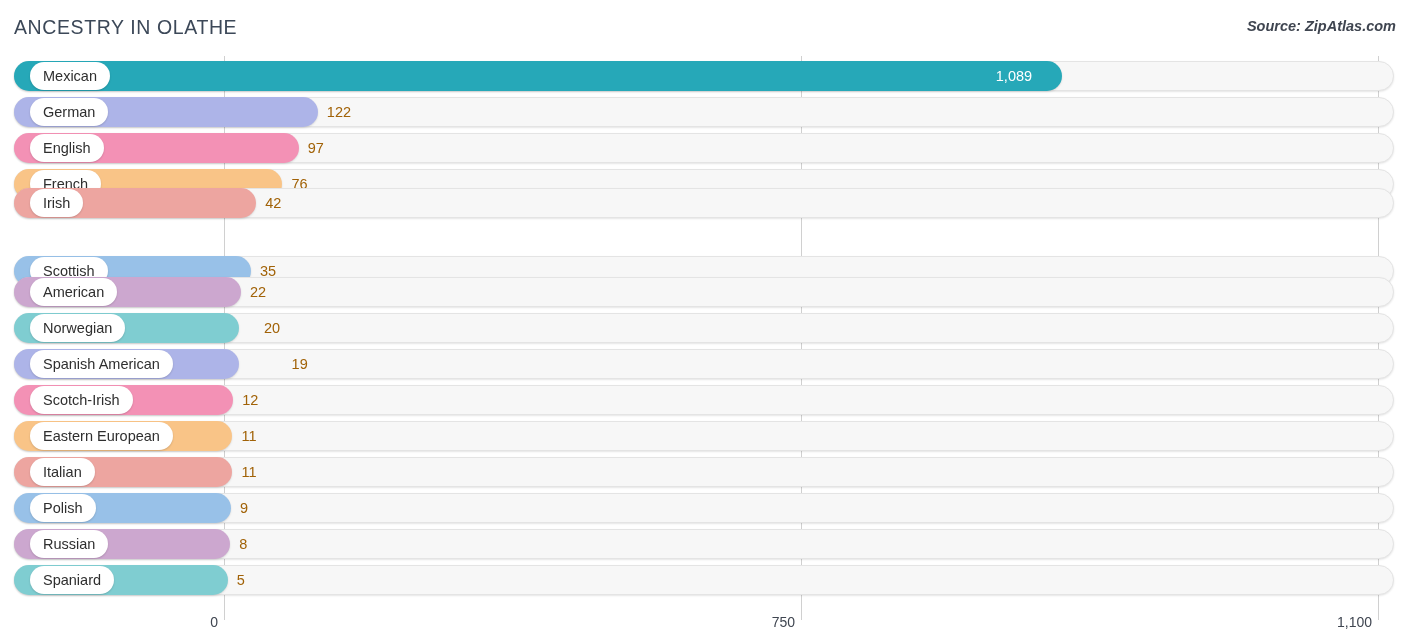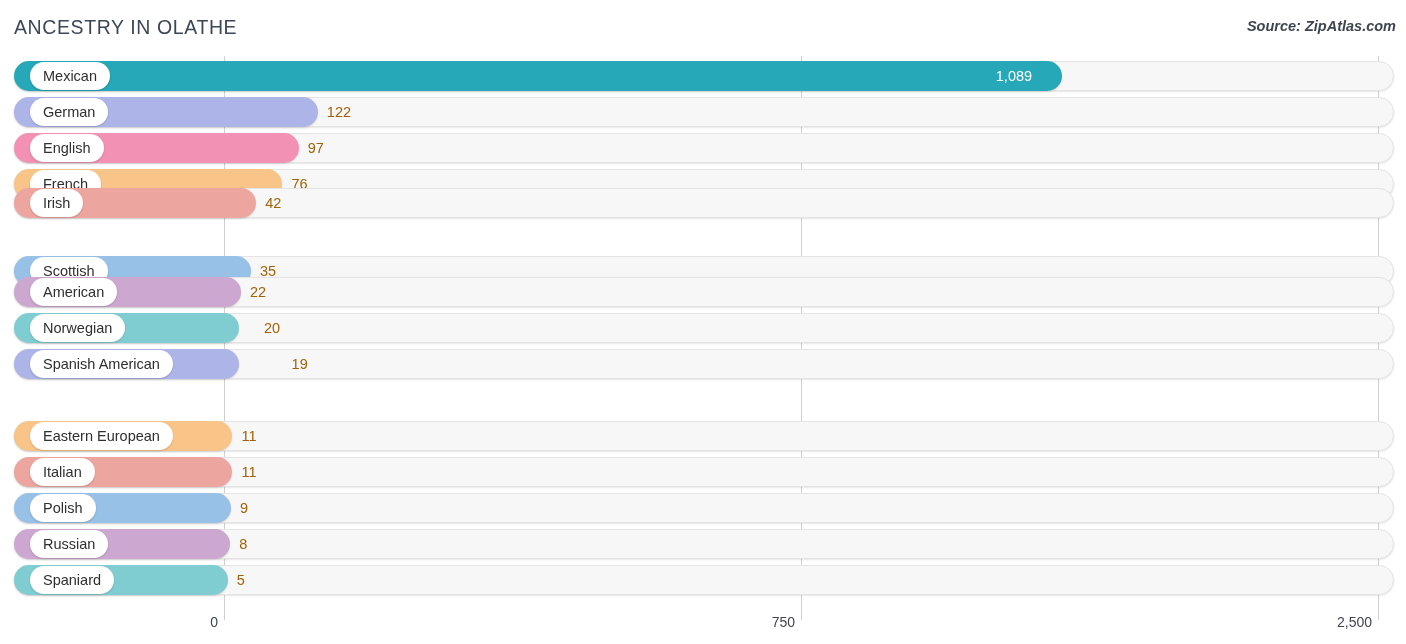--- a/index.html
+++ b/index.html
@@ -248,20 +248,28 @@
         <div class="value-out" style="left: 250px;">20</div>
       </div>
       <div class="row" style="top: 293px;">
         <div class="track"></div>
         <div class="bar" style="width: 224.617px; background: rgb(173, 180, 232);"></div>
         <div class="label-pill">
           <span class="label-text">Spanish American</span>
         </div>
         <div class="value-out" style="left: 233.617px; margin-left: 44px;">19</div>
       </div>
+      <div class="row" style="top: 329px;">
+        <div class="track"></div>
+        <div class="bar" style="width: 219.232px; background: rgb(243, 145, 181);"></div>
+        <div class="label-pill">
+          <span class="label-text">Scotch-Irish</span>
+        </div>
+        <div class="value-out" style="left: 228.232px;">12</div>
+      </div>
       <div class="row" style="top: 365px;">
         <div class="track"></div>
         <div class="bar" style="width: 218.463px; background: rgb(249, 196, 135);"></div>
         <div class="label-pill">
           <span class="label-text">Eastern European</span>
         </div>
         <div class="value-out" style="left: 227.463px;">11</div>
       </div>
       <div class="row" style="top: 401px;">
         <div class="track"></div>
@@ -297,14 +305,14 @@
       </div>
     </div>
 </div>
 
 <div id="xaxis">
     <div class="tick-line" style="left: 224px;"></div>
     <div class="tick-label" style="left: 224px;">0</div>
     <div class="tick-line" style="left: 801px;"></div>
     <div class="tick-label" style="left: 801px;">750</div>
     <div class="tick-line" style="left: 1378px;"></div>
-    <div class="tick-label" style="left: 1378px;">2,500</div>
+    <div class="tick-label" style="left: 1378px;">1,100</div>
   </div>
 
 </body></html>

